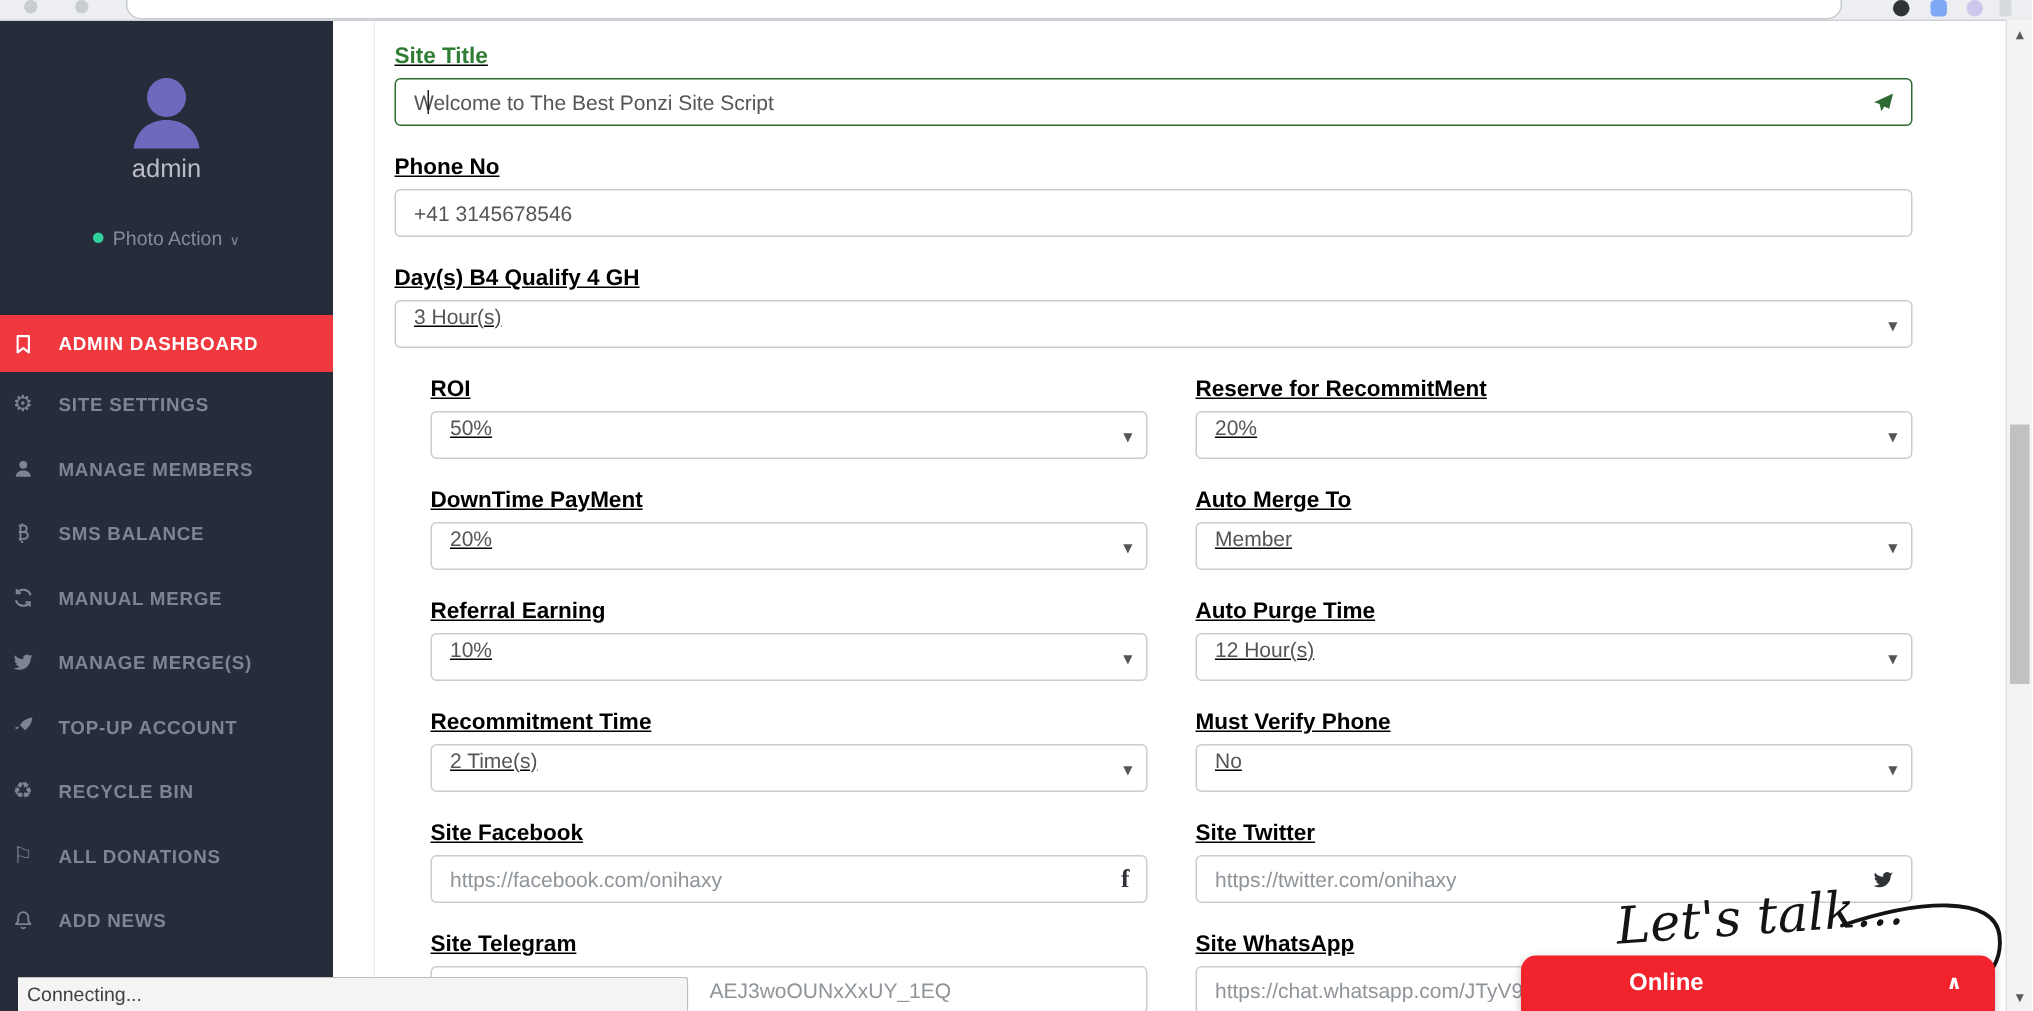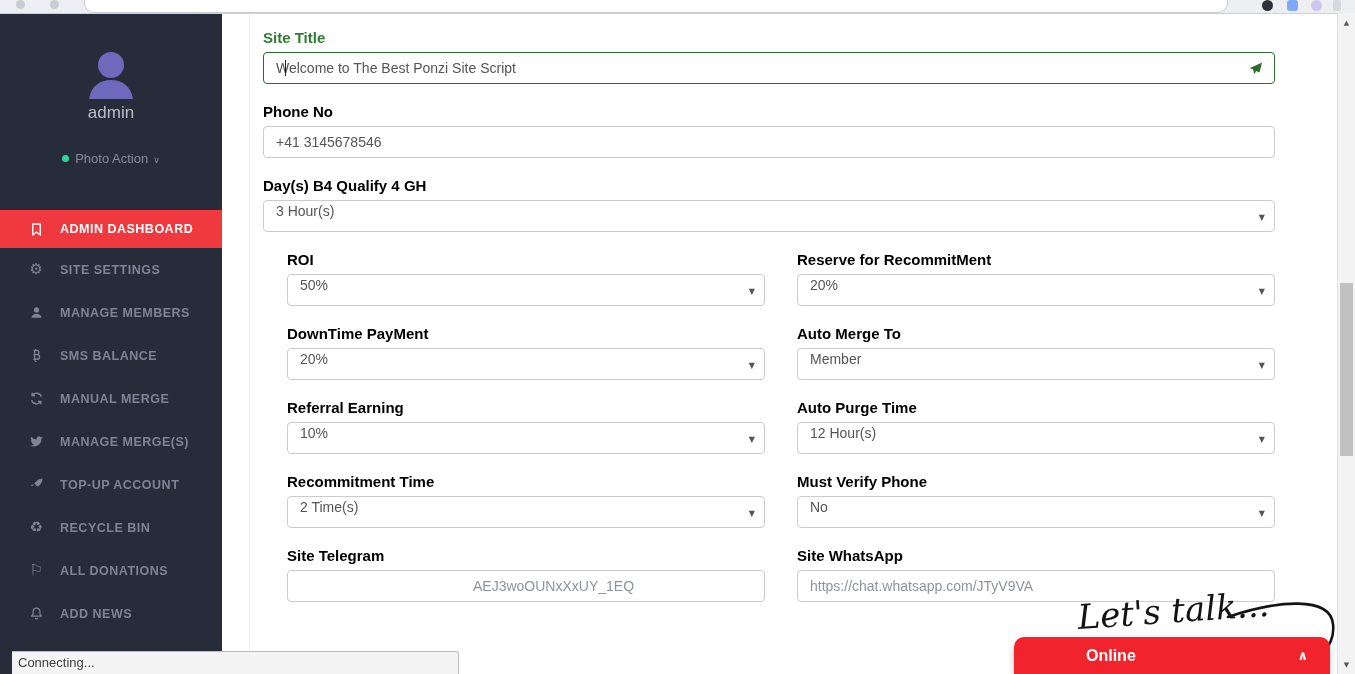--- a/index.html
+++ b/index.html
@@ -23,31 +23,31 @@
   .sidebar{position:absolute;left:0;top:13px;width:222px;bottom:0;background:#272c3a;z-index:5;}
   .avatar-wrap{position:absolute;left:0;top:28px;width:222px;text-align:center;}
   .admin-name{position:absolute;left:0;top:90px;width:222px;text-align:center;
               color:#b9bdc7;font-size:17px;}
   .photo-action{position:absolute;left:0;top:138px;width:222px;text-align:center;
                 color:#848b9c;font-size:13px;}
   .dot{display:inline-block;width:7px;height:7px;border-radius:50%;background:#2fd39b;
        margin-right:6px;vertical-align:1px;}
   .chev-dn{font-size:9px;color:#848b9c;margin-left:5px;}
   .menu{position:absolute;left:0;top:197px;width:222px;}
-  .menu-item{height:43px;display:flex;align-items:center;padding-left:28px;gap:15px;
+  .menu-item{height:43px;display:flex;align-items:center;padding-left:7px;gap:15px;
              color:#7d8495;font-weight:bold;font-size:12.5px;letter-spacing:.5px;cursor:pointer;}
   .menu-item.active{height:38px;background:#f0393f;color:#ffffff;}
   .micon{width:17px;display:flex;justify-content:center;align-items:center;flex:none;}
   .uicon{font-size:15px;line-height:15px;font-family:"DejaVu Sans",sans-serif;}
 
   
   .content{position:absolute;left:222px;top:13px;right:17px;bottom:0;background:#fff;}
   .card-edge{position:absolute;left:27px;top:0;bottom:0;border-left:1px solid #eceef0;}
   .form{position:absolute;left:41px;top:16px;width:1012px;}
-  .group{margin-bottom:19px;}
+  .group{margin-bottom:19px;text-decoration:underline;}
   .row{display:flex;gap:32px;margin-left:24px;}
   .col{width:490px;}
   .flabel{display:block;font-size:15px;font-weight:bold;color:#000000;
           margin-bottom:5px;height:18px;line-height:18px;}
   .flabel.green{color:#2f7d33;}
   .iwrap{position:relative;}
   .tinput{width:100%;height:32px;box-sizing:border-box;border:1px solid #ccc;border-radius:4px;
           padding:0 34px 0 12px;font-size:14px;color:#555;background:#fff;outline:none;
           font-family:"Liberation Sans",sans-serif;}
   .tinput.url{color:#8f9499;}
@@ -282,20 +282,40 @@
         </div>
         <div class="col">
           <span class="flabel">Must Verify Phone</span>
           <div class="selbox" role="combobox">
             <span>No</span>
             <span class="sel-arrow">▼</span>
           </div>
         </div>
       </div>
 
+      <div class="group row">
+        <div class="col">
+          <span class="flabel">Site Facebook</span>
+          <div class="iwrap">
+            <input class="tinput url" type="text" value="https://facebook.com/onihaxy" style="">
+            <span class="in-icon fb-f">f</span>
+          </div>
+        </div>
+        <div class="col">
+          <span class="flabel">Site Twitter</span>
+          <div class="iwrap">
+            <input class="tinput url" type="text" value="https://twitter.com/onihaxy" style="">
+            <span class="in-icon">
+              <svg width="15" height="15" viewBox="0 0 16 16">
+                  <path d="M15 3.8c-.5.2-1 .4-1.6.4.6-.3 1-.9 1.2-1.5-.5.3-1.1.6-1.8.7a2.8 2.8 0 0 0-4.8 2.5A8 8 0 0 1 2.2 3a2.8 2.8 0 0 0 .9 3.7c-.5 0-.9-.1-1.3-.3 0 1.3.9 2.4 2.2 2.7-.4.1-.8.1-1.2 0 .3 1.1 1.4 1.9 2.6 1.9A5.6 5.6 0 0 1 1 12.2 8 8 0 0 0 5.3 13.4c5.2 0 8-4.3 8-8v-.4c.6-.4 1.2-.9 1.7-1.2z" fill="#2f3237"></path>
+                </svg>
+            </span>
+          </div>
+        </div>
+      </div>
 
       <div class="group row">
         <div class="col">
           <span class="flabel">Site Telegram</span>
           <div class="iwrap">
             <input class="tinput url tele" type="text" value="AEJ3woOUNxXxUY_1EQ" style="">
           </div>
         </div>
         <div class="col">
           <span class="flabel">Site WhatsApp</span>

